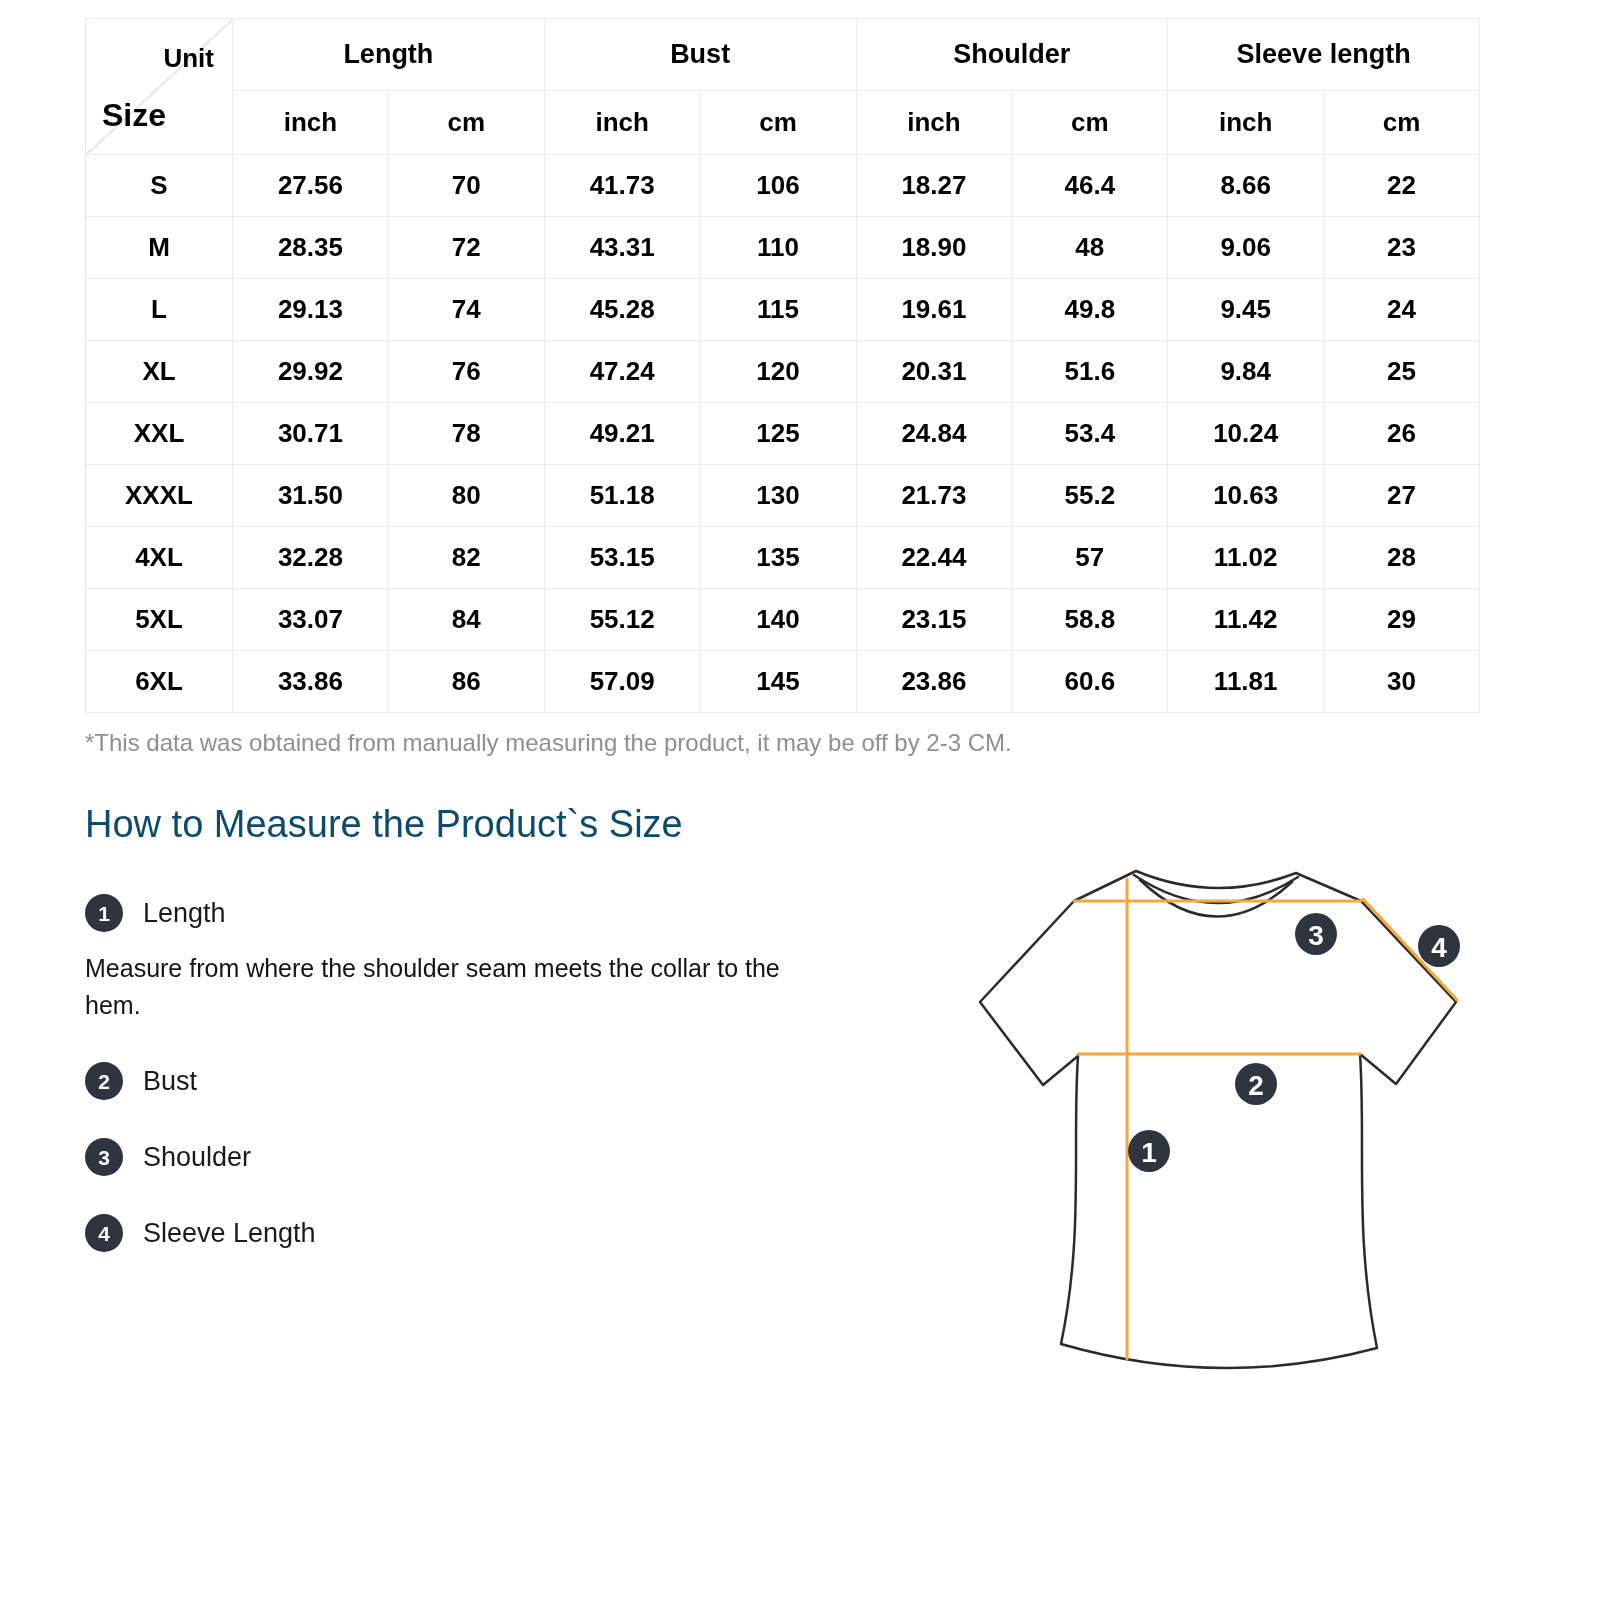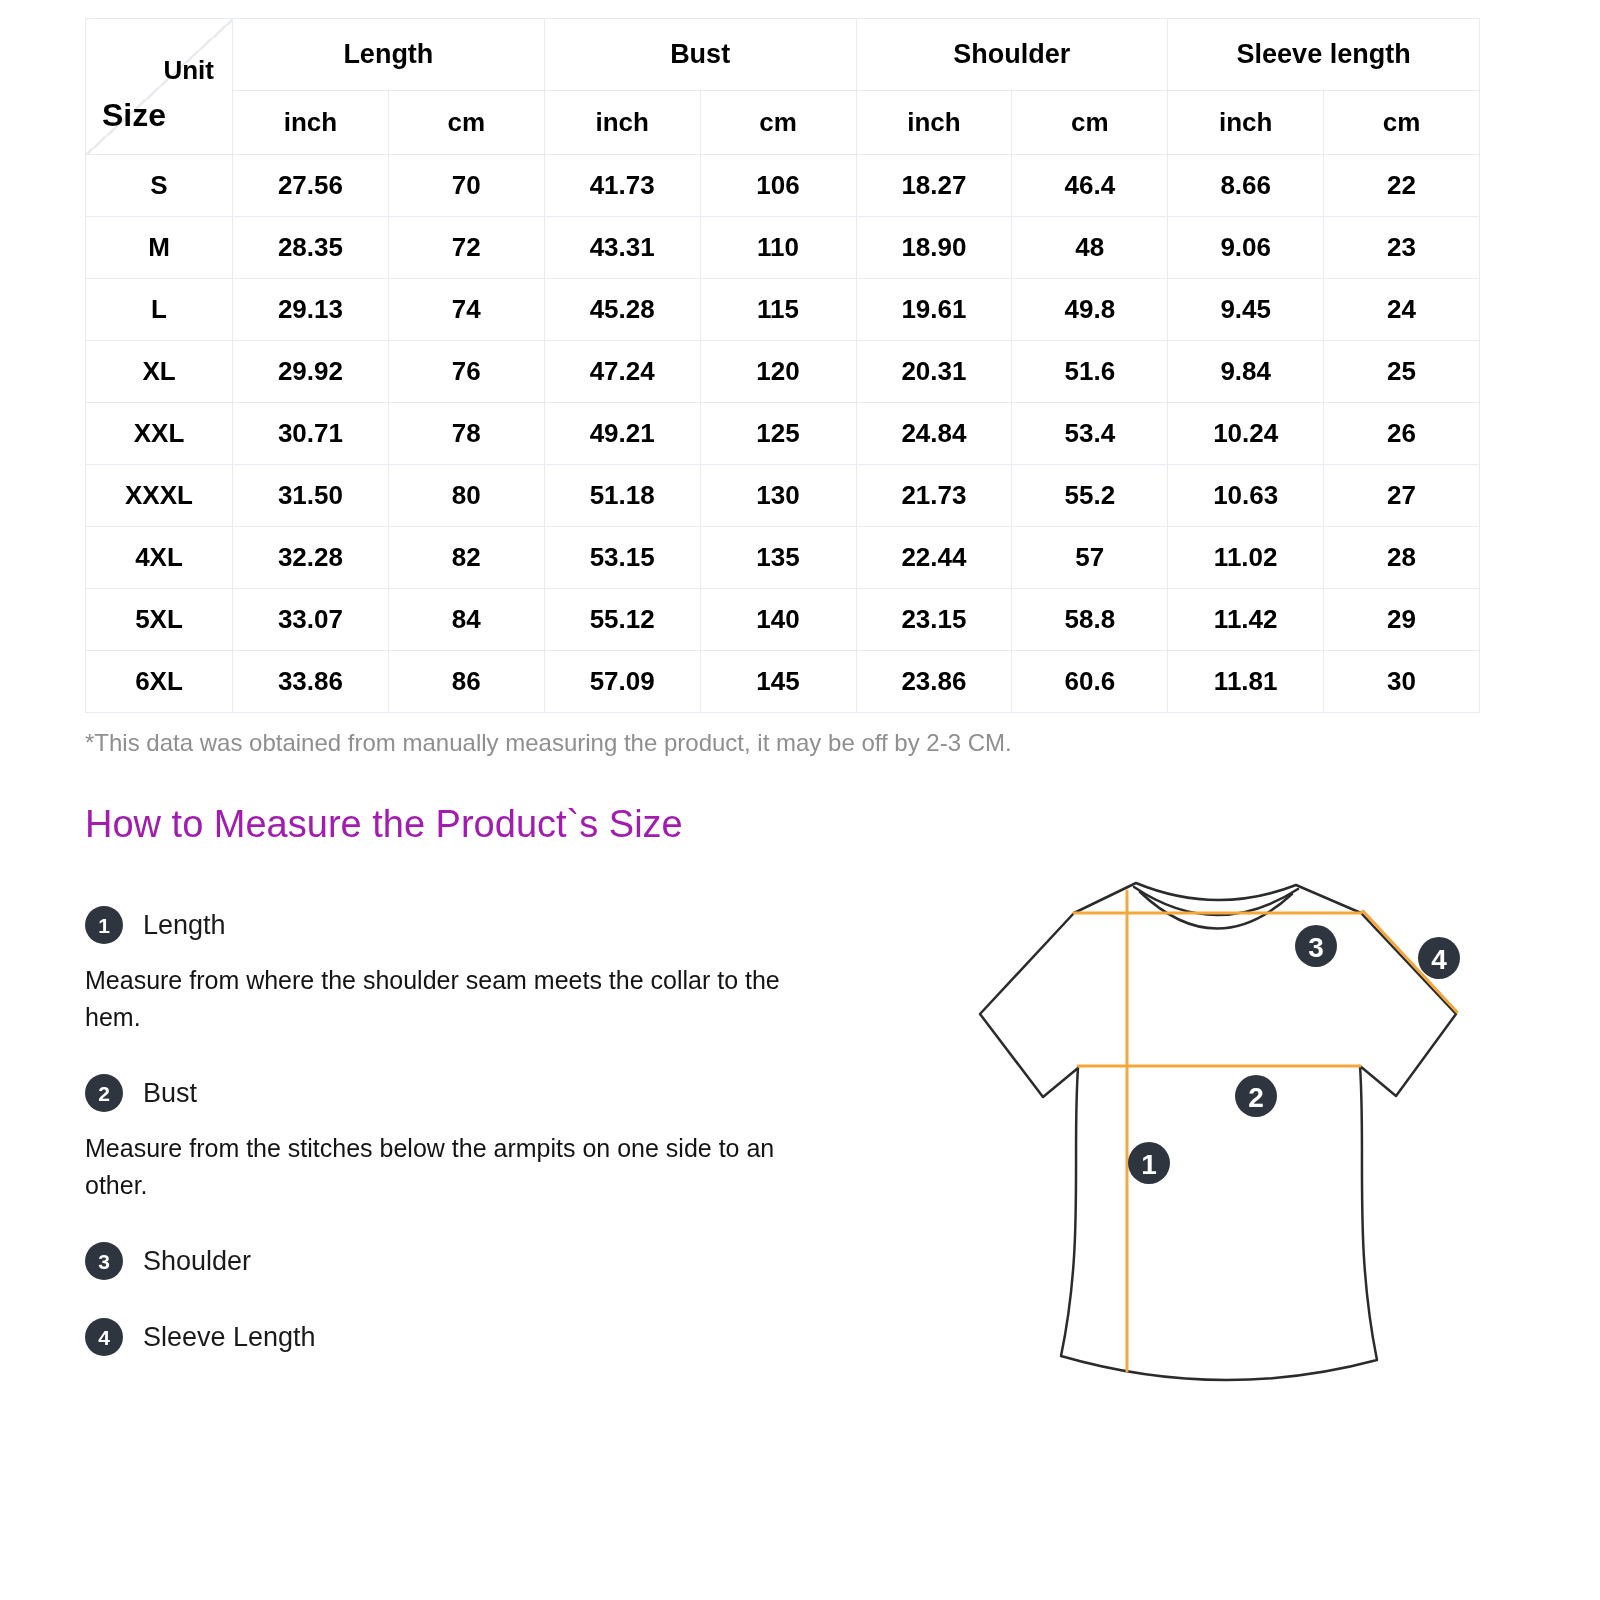--- a/index.html
+++ b/index.html
@@ -28,29 +28,29 @@
     background:#fff;padding:0;
   }
   .size-table col.c0{width:147px;}
   .size-table tr.group-row th{height:72px;font-size:27px;}
   .size-table tr.unit-row th{height:64px;font-size:26px;}
   .size-table tbody td{height:62px;}
   td.corner-cell{
     position:relative;
     background:linear-gradient(to bottom right, #fff calc(50% - 1px), #e3e6ea calc(50% - 1px), #e3e6ea calc(50% + 1px), #fff calc(50% + 1px)) !important;
   }
-  .corner-top{position:absolute;top:36px;right:18px;font-size:26px;text-align:center;}
+  .corner-top{position:absolute;top:24px;right:18px;font-size:26px;text-align:center;}
   .corner-bottom{position:absolute;bottom:20px;left:16px;font-size:32px;}
   .footnote{
     margin:16px 0 0 0;font-size:24px;color:var(--muted);font-weight:normal;
   }
 
   
   .section-heading{
-    margin:46px 0 60px 0;font-size:38px;font-weight:400;color:#a21caf;letter-spacing:0;
+    margin:46px 0 48px 0;font-size:38px;font-weight:400;color:#0c4a6e;letter-spacing:0;
   }
   .content-row{display:flex;align-items:flex-start;}
   .steps-col{width:790px;flex:0 0 auto;}
   .step{margin-bottom:38px;}
   .step-head{display:flex;align-items:center;gap:20px;margin-bottom:18px;}
   .badge{
     width:38px;height:38px;border-radius:50%;background:var(--marker);
     display:flex;align-items:center;justify-content:center;flex:0 0 auto;
   }
   .badge-num{color:#fff;font-size:21px;font-weight:bold;line-height:1;}
@@ -228,22 +228,20 @@
 hem.</p>
   </div>
 
   <div class="step">
     <div class="step-head">
       <span class="badge">
         <span class="badge-num">2</span>
       </span>
       <span class="step-title">Bust</span>
     </div>
-    <p class="step-desc">Measure from the stitches below the armpits on one side to an
-other.</p>
   </div>
 
   <div class="step">
     <div class="step-head">
       <span class="badge">
         <span class="badge-num">3</span>
       </span>
       <span class="step-title">Shoulder</span>
     </div>
   </div>

